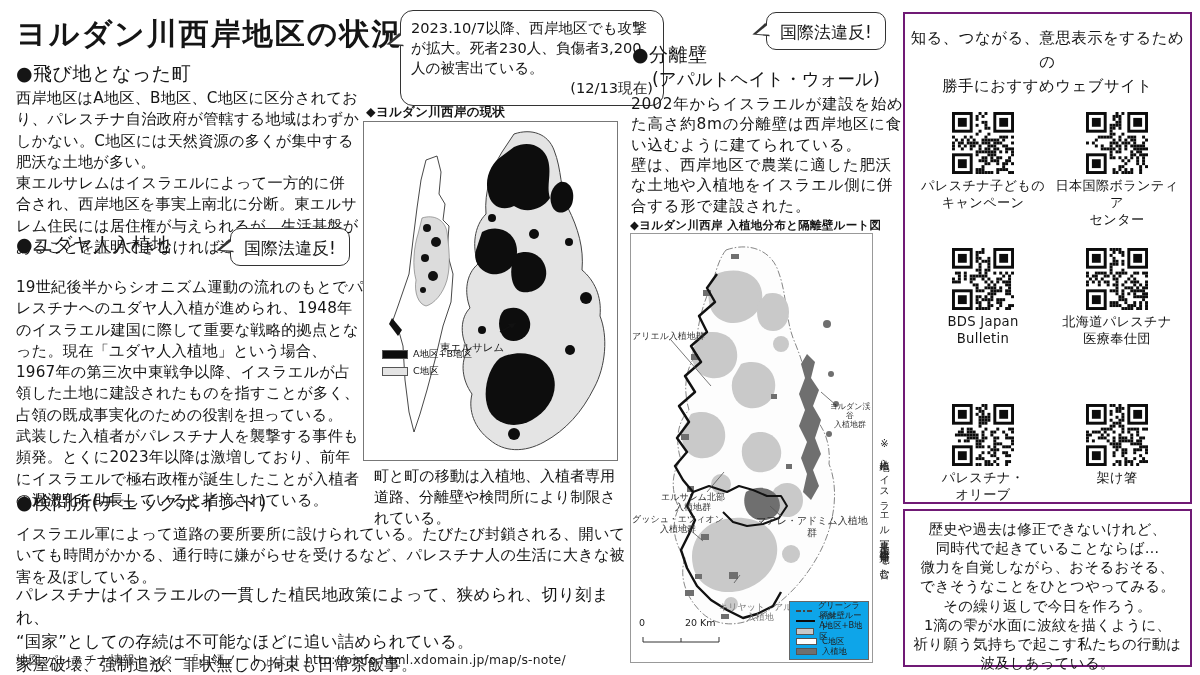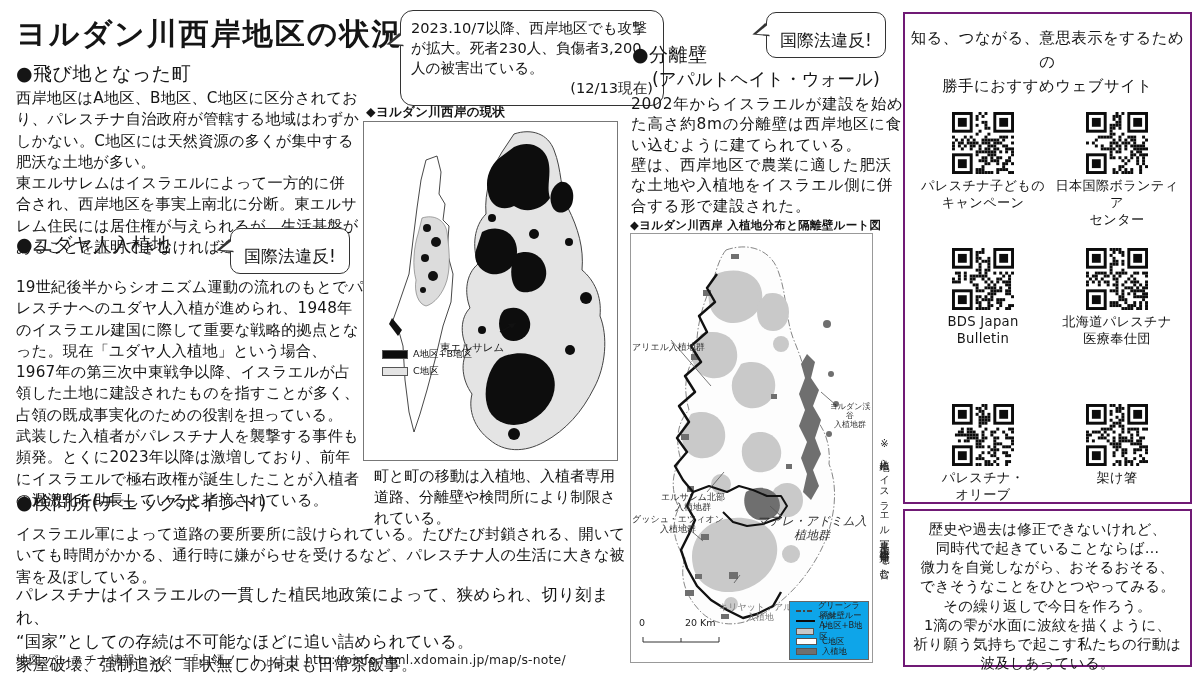--- a/index.html
+++ b/index.html
@@ -15,21 +15,21 @@
 
   .bubble { border:1.6px solid #333; border-radius:13px; background:#fff; padding:7px 10px 6px 10px; }
   .bubble .tail-b { position:absolute; left:-15px; top:24px; width:0; height:0;
       border-top:7px solid transparent; border-bottom:7px solid transparent;
       border-right:16px solid #333; transform:rotate(-18deg); }
   .bubble .tail-f { position:absolute; left:-11px; top:26px; width:0; height:0;
       border-top:5px solid transparent; border-bottom:5px solid transparent;
       border-right:13px solid #fff; transform:rotate(-18deg); }
   .bubble-casualty { left:400px; top:10px; width:264px; font-size:14.6px; line-height:1.38; }
   .bubble-casualty .date { text-align:right; }
-  .bubble-illegal { font-size:17px; font-weight:500; padding:16px 13px 5px 13px; border-radius:10px; }
+  .bubble-illegal { font-size:17px; font-weight:500; padding:8px 13px 5px 13px; border-radius:10px; }
 
   .map-title { font-size:12.5px; font-weight:700; letter-spacing:0.3px; }
   .map-box { border:1px solid #777; background:#fff; }
   .map-caption { font-size:15px; line-height:1.4; }
 
   .maplabel { font-size:9px; line-height:1.15; color:#333; text-align:center; }
   .maplabel-gray { color:#7a7a7a; }
 
   .legend1-row { display:flex; align-items:center; gap:5px; margin-bottom:4px; }
   .legend1-row .sw { width:26px; height:9px; border:0.5px solid #555; }
@@ -207,28 +207,28 @@
         <line x1="52" y1="290" x2="72" y2="307"></line>
         <line x1="150" y1="282" x2="139" y2="272"></line>
         <line x1="103" y1="349" x2="109" y2="341"></line>
       </g>
 
       <line x1="12" y1="408" x2="88" y2="408" stroke="#333" stroke-width="1"></line>
       <line x1="12" y1="408" x2="12" y2="403" stroke="#333" stroke-width="1"></line>
       <line x1="50" y1="408" x2="50" y2="404" stroke="#333" stroke-width="1"></line>
       <line x1="88" y1="408" x2="88" y2="403" stroke="#333" stroke-width="1"></line>
     </svg>
-    <div class="abs maplabel pre" style="left:1px; top:108px;text-align:right;">アリエル入植地群</div>
+    <div class="abs maplabel pre" style="left:1px; top:97px;text-align:right;">アリエル入植地群</div>
     <div class="abs maplabel pre" style="left:197px; top:168px; width:44px; font-size:8px;">ヨルダン渓谷
 入植地群</div>
     <div class="abs maplabel pre" style="left:30px; top:258px;">エルサレム北部
 入植地群</div>
     <div class="abs maplabel pre" style="left:1px; top:280px;">グッシュ・エツィオン
 入植地群</div>
-    <div class="abs maplabel" style="left:121px; top:281px; font-size:12px;font-style:italic;">マアレ・アドミム入植地群</div>
+    <div class="abs maplabel" style="left:121px; top:281px; font-size:10px;">マアレ・アドミム入植地群</div>
     <div class="abs maplabel maplabel-gray pre" style="left:88px; top:339px;margin-top:29px;">キリヤット・アルバ
 入植地</div>
     <div class="abs scale-label" style="left:8px; top:383px;">0</div>
     <div class="abs scale-label" style="left:54px; top:383px;">20 Km</div>
     <div class="abs legend2" style="left:158px; top:367px; width:80px;">
       <div class="row">
           <span class="sw-line-dash"></span>
           <span class="lab">グリーンライン</span>
         </div>
       <div class="row">

